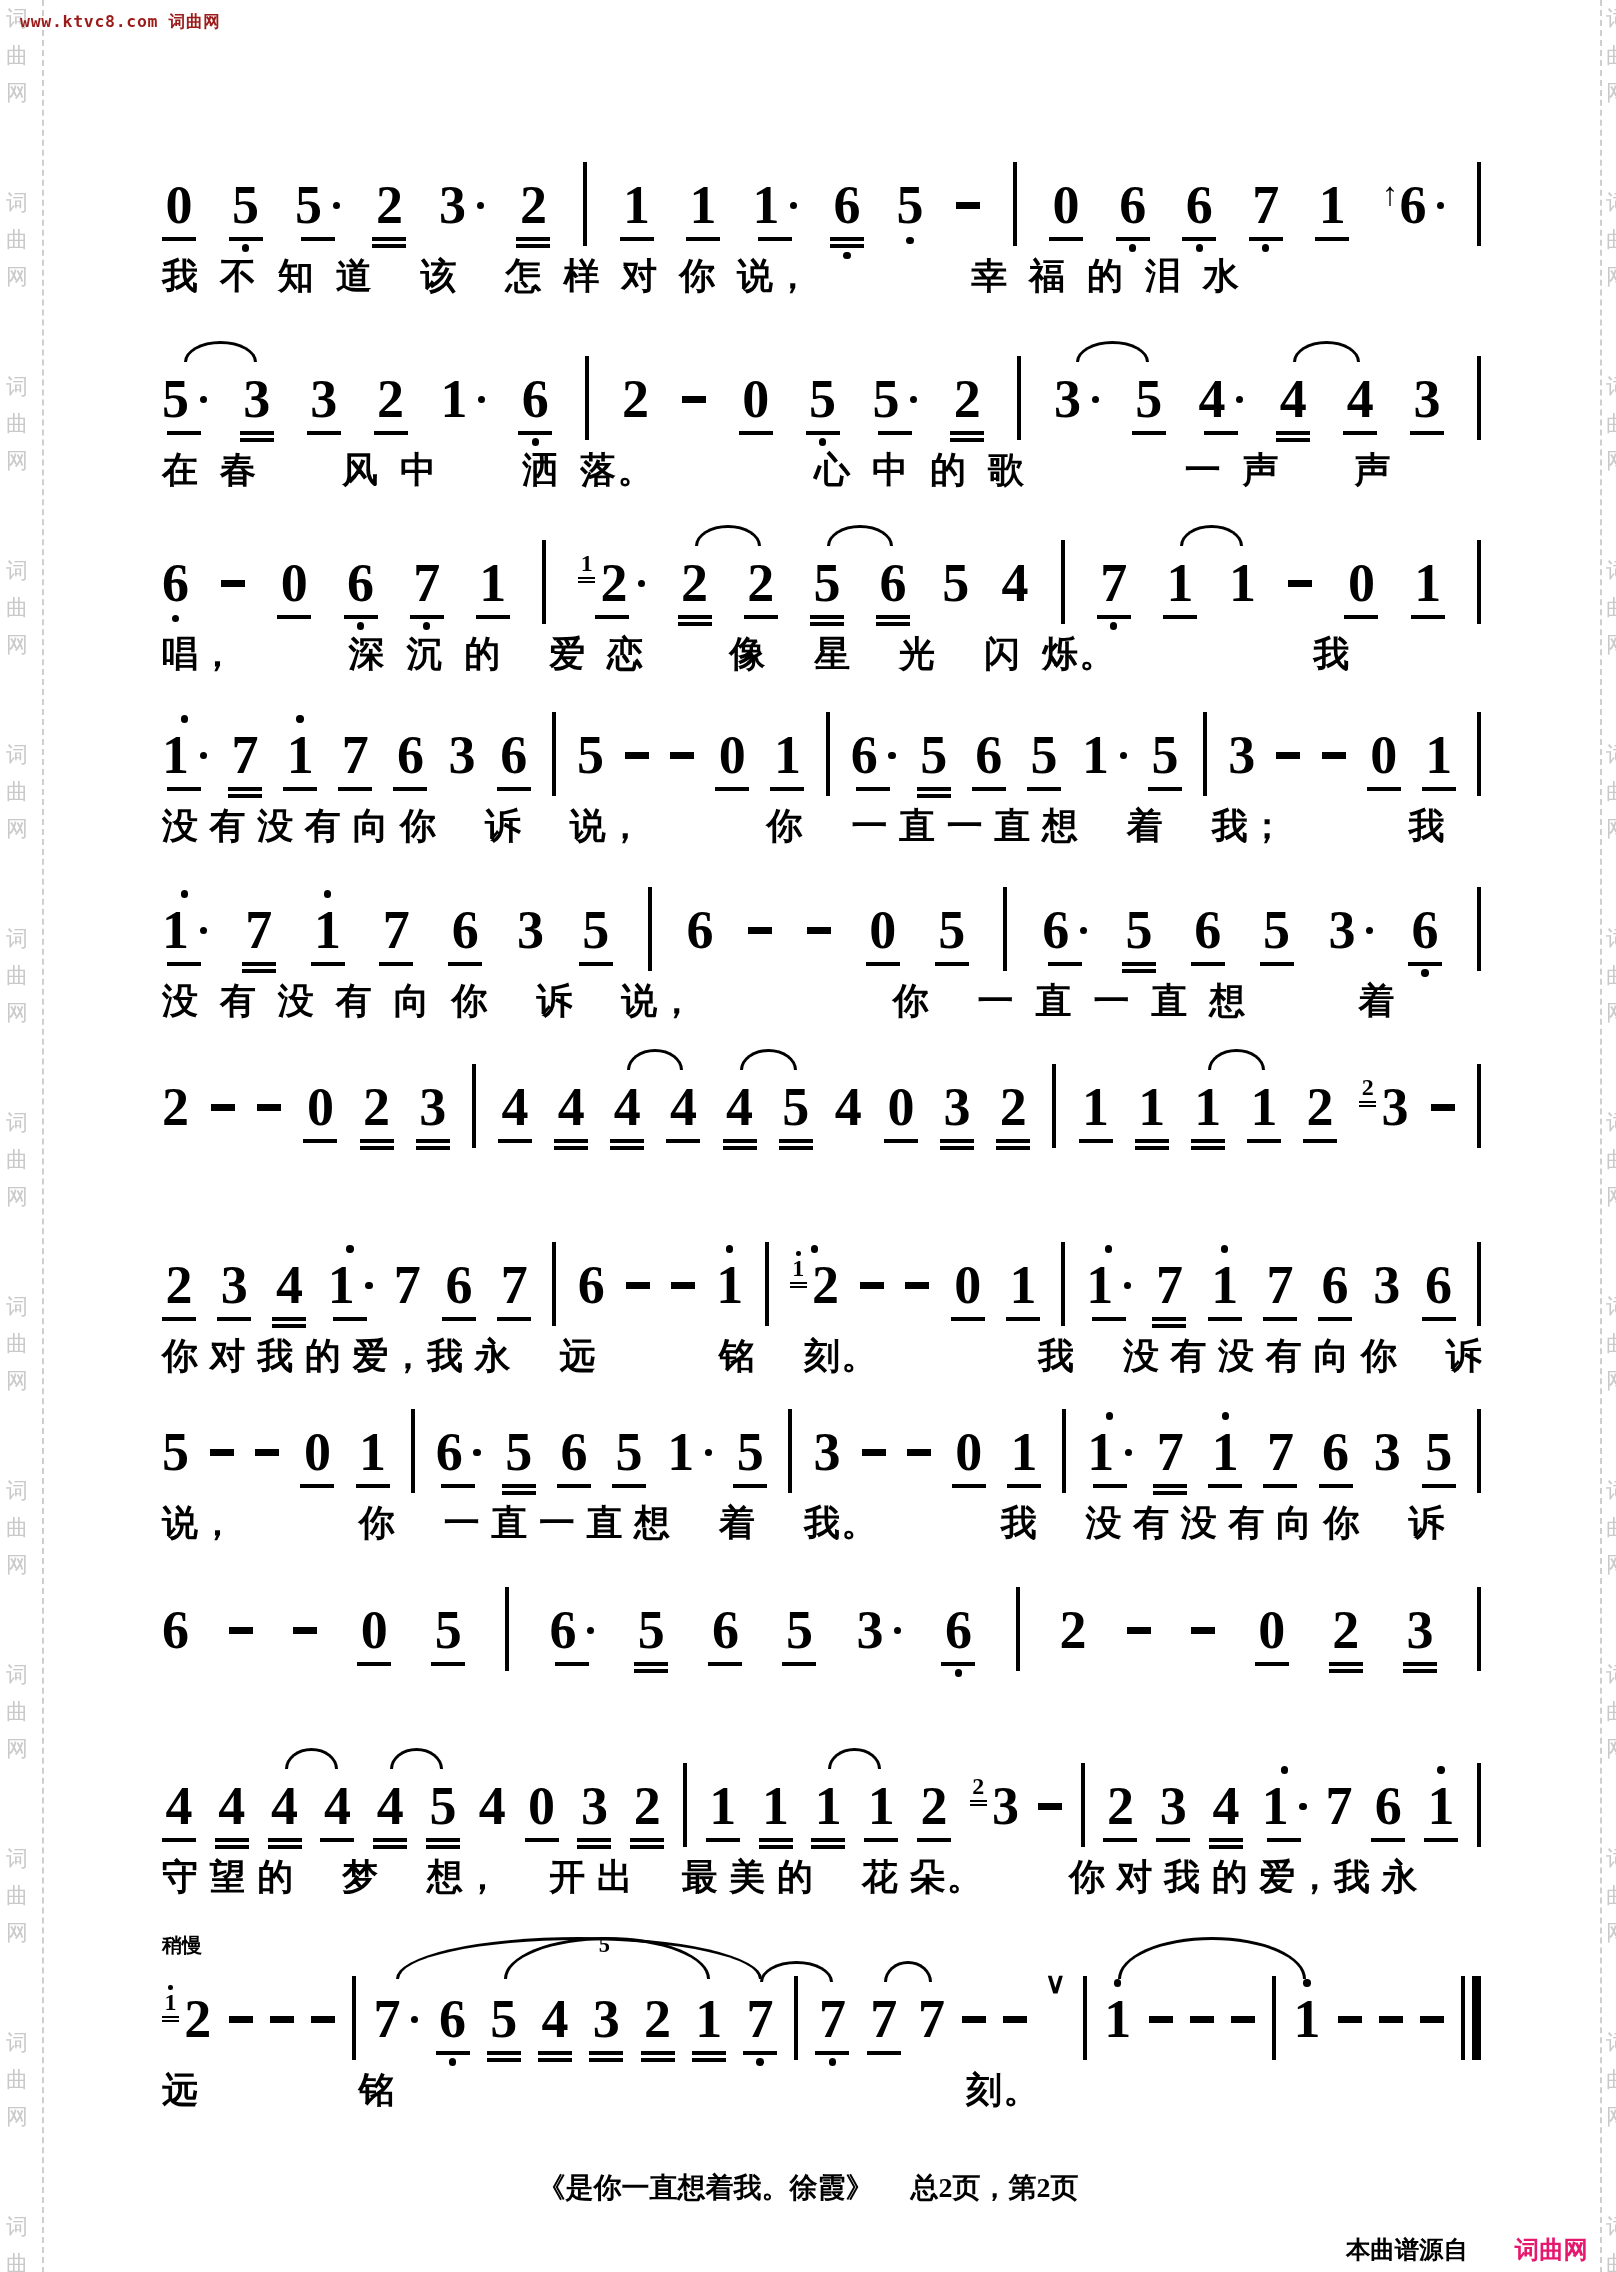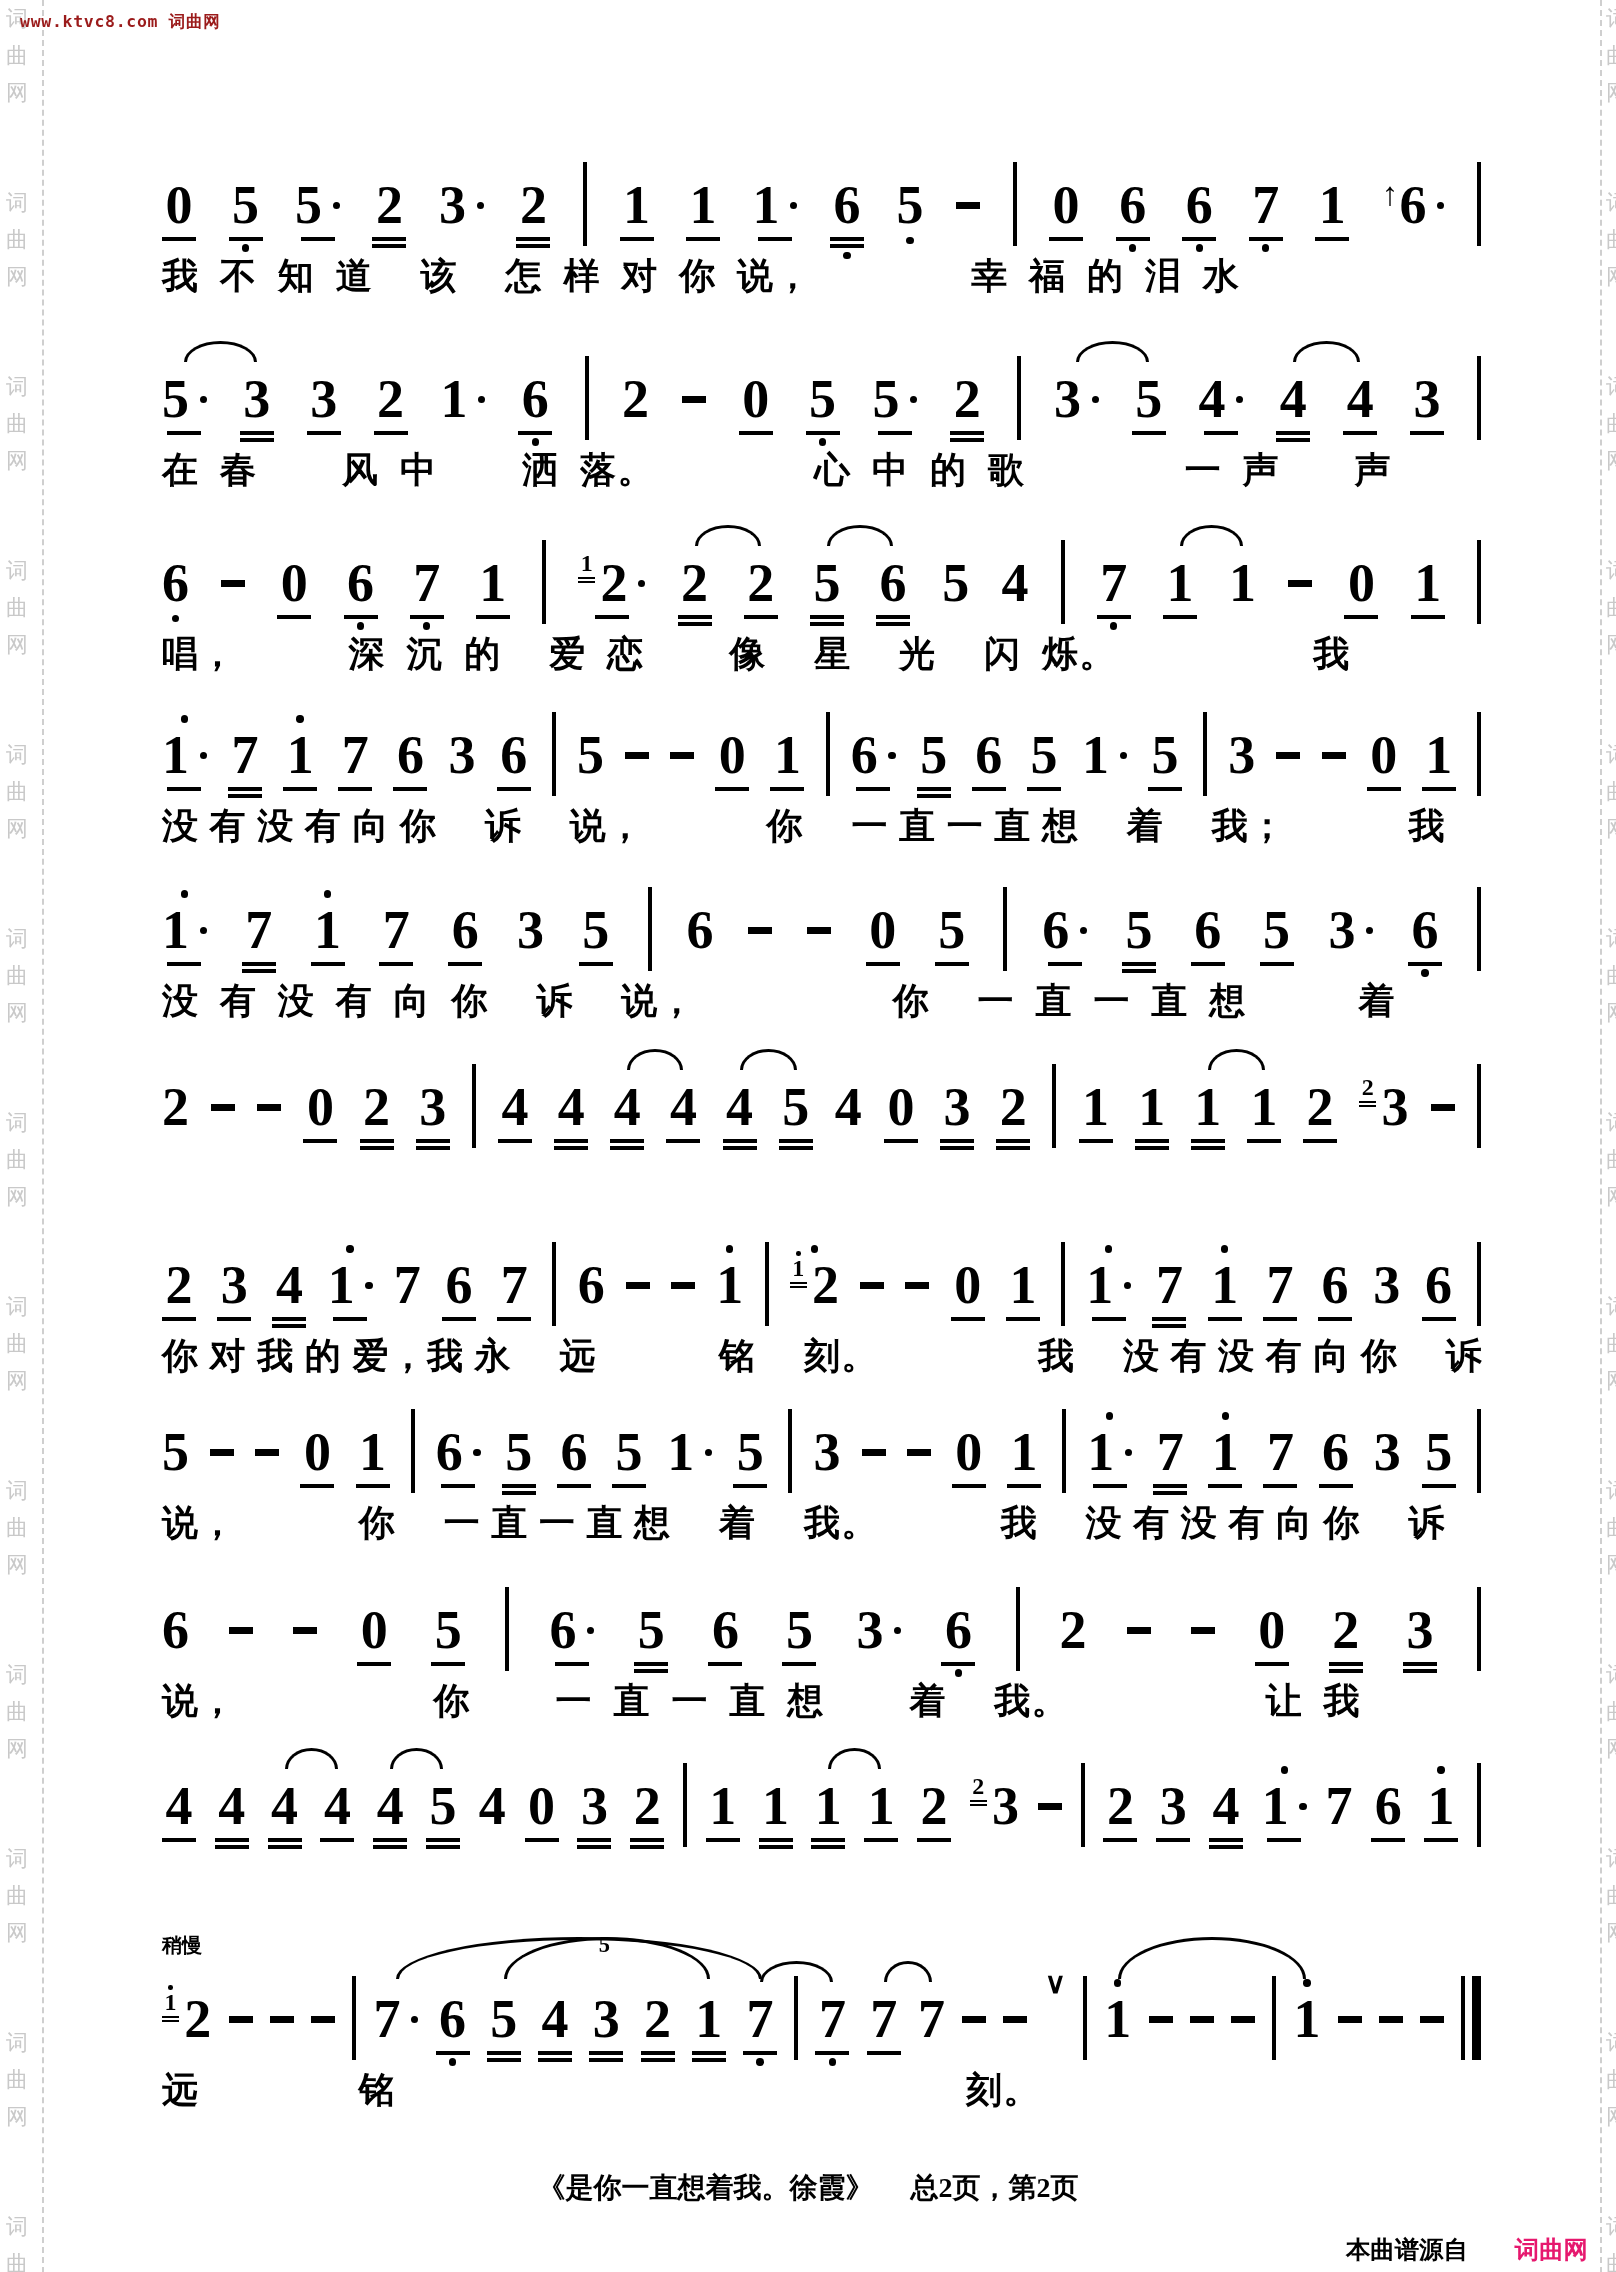--- a/index.html
+++ b/index.html
@@ -2060,21 +2060,20 @@
             </div>
           </div>
           <div class="tok">
             <div class="above"></div>
             <div class="main">
               <div class="barline"></div>
             </div>
             <div class="below"></div>
           </div>
         </div>
-        <div class="lyrics">说，　　　　　 你　　 一  直  一  直  想　　 着　 我。　　　　　 让  我</div>
       </div>
       <div class="line" style="top: 1728px;">
         <div class="notes-row">
           <div class="tok">
             <div class="above"></div>
             <div class="main">
               <span class="digit">4</span>
             </div>
             <div class="below">
               <div class="uline"></div>
@@ -2316,20 +2315,21 @@
             </div>
           </div>
           <div class="tok">
             <div class="above"></div>
             <div class="main">
               <div class="barline"></div>
             </div>
             <div class="below"></div>
           </div>
         </div>
+        <div class="lyrics">守 望 的　 梦　 想，　 开 出　 最 美 的　 花 朵。　　 你 对 我 的 爱，我 永</div>
       </div>
       <div class="line" style="top: 1941px;">
         <div class="tempo">稍慢</div>
         <div class="notes-row">
           <div class="tok">
             <div class="above"></div>
             <div class="main">
               <span class="grace">
                 <span class="cdot "></span>
                 <span class="gd">1</span>

